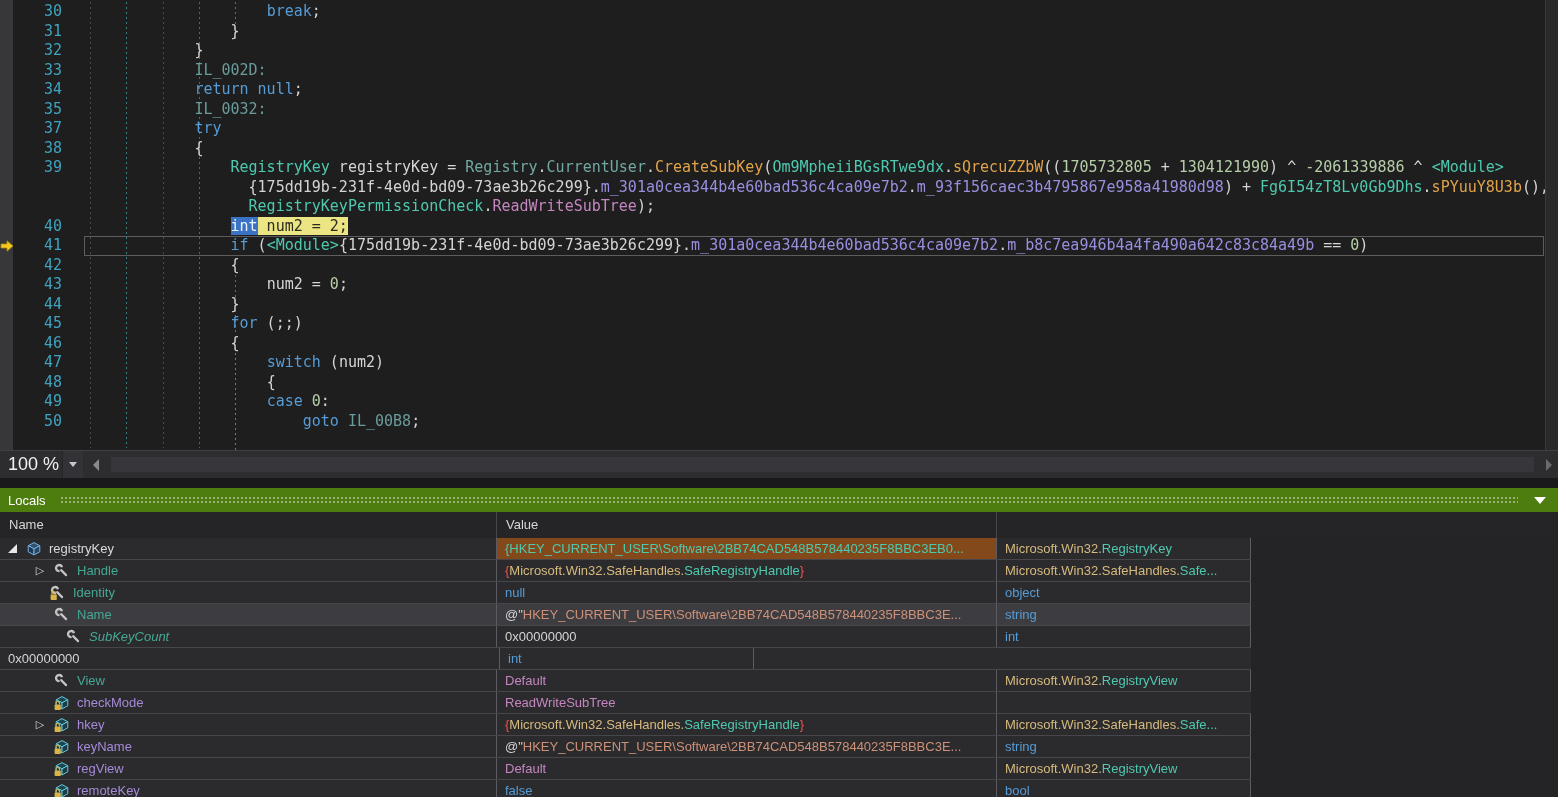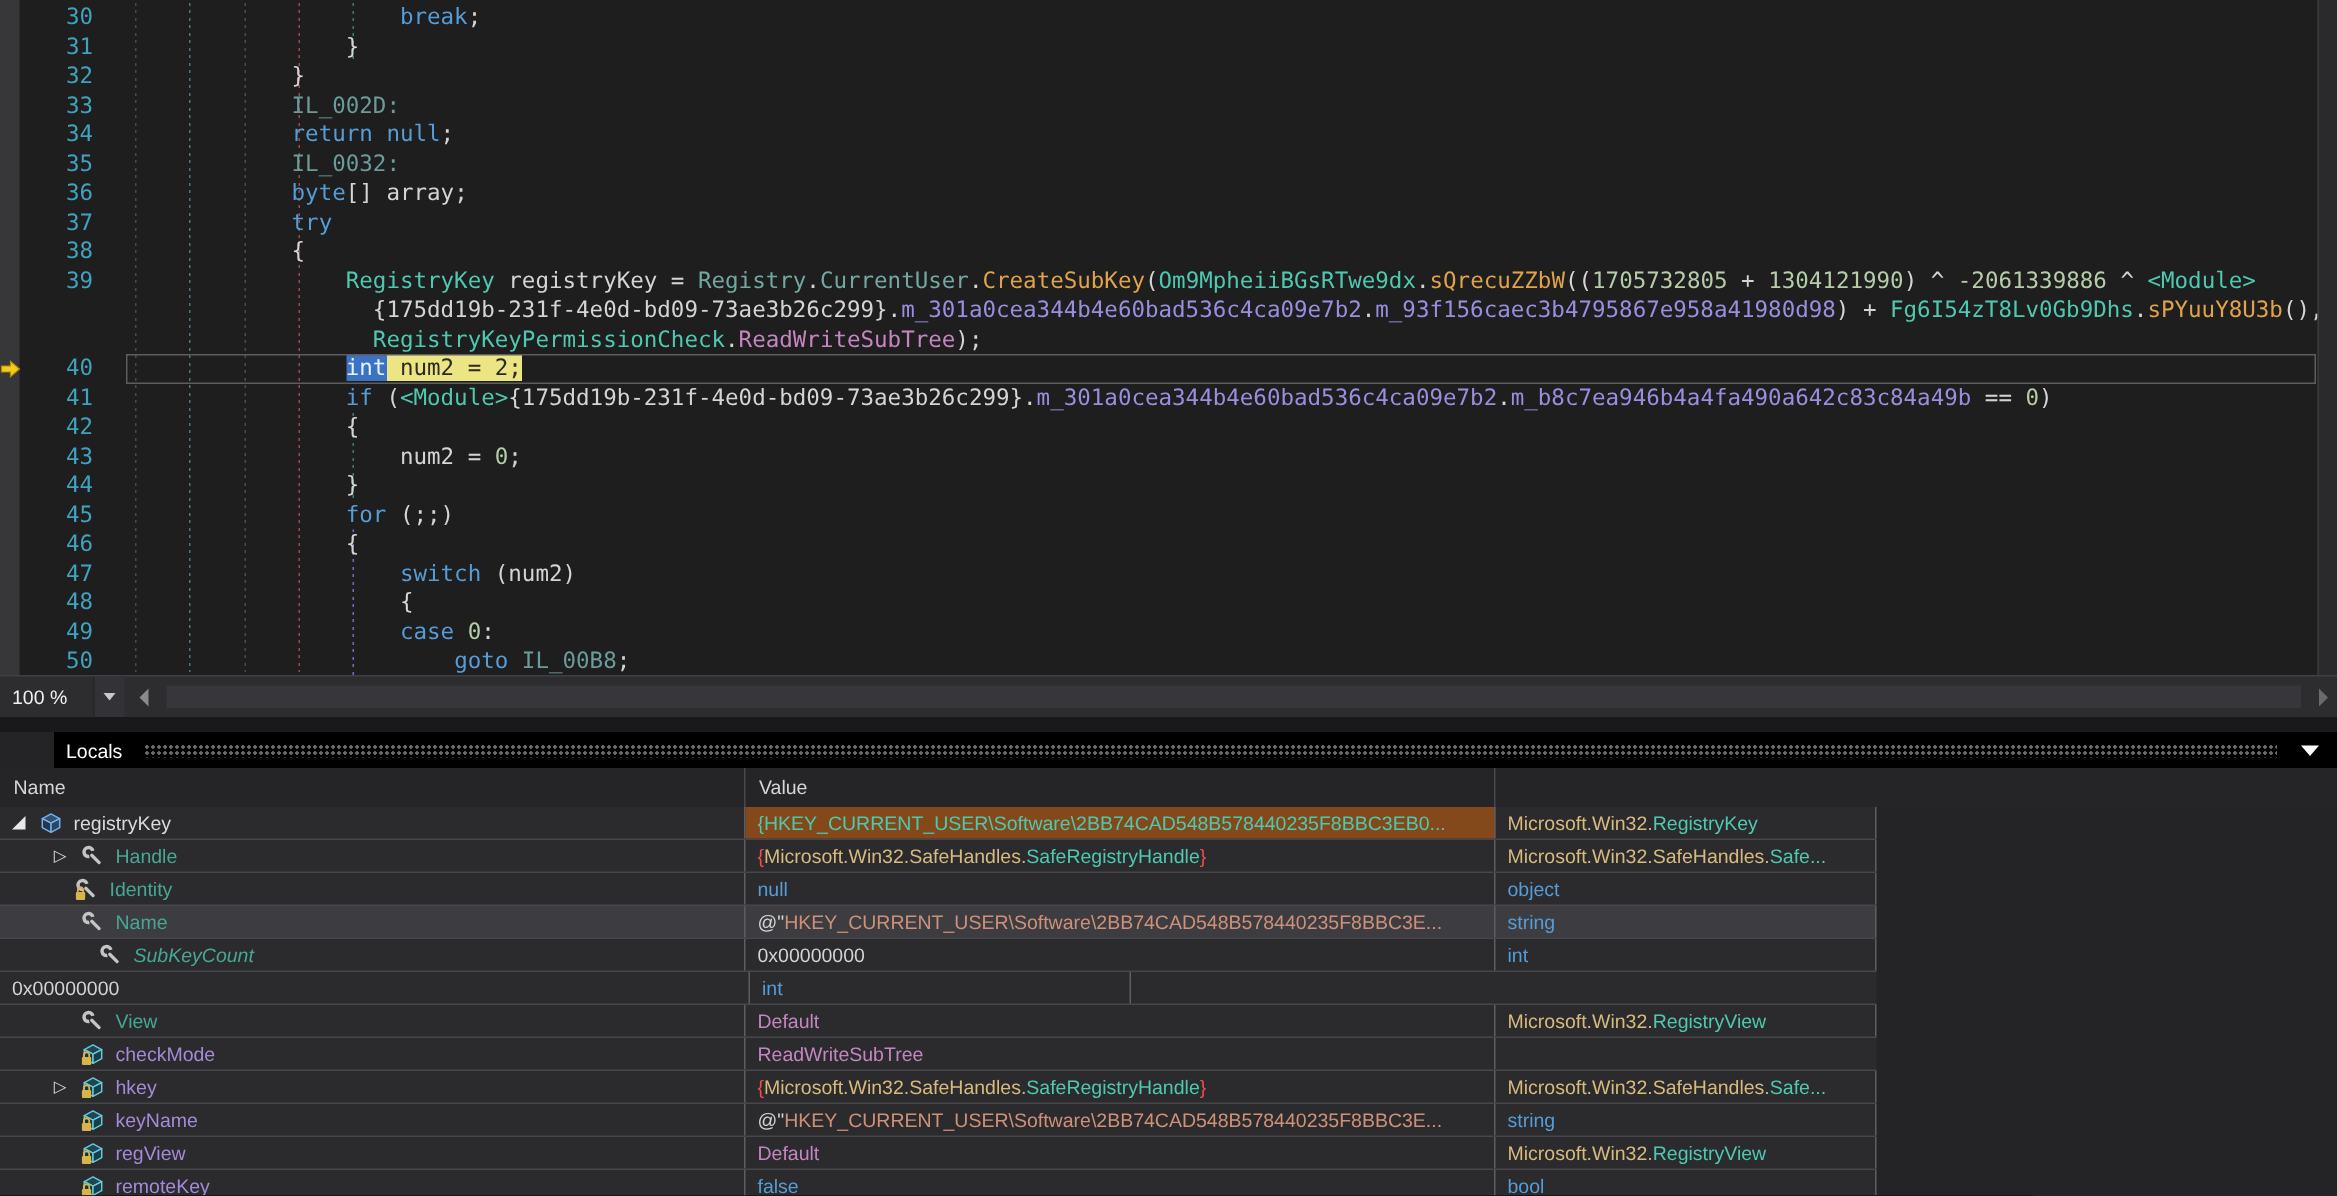--- a/index.html
+++ b/index.html
@@ -22,33 +22,33 @@
   .g-gray{background:repeating-linear-gradient(to bottom,#4a4a4a 0 2px,transparent 2px 5px);}
   .g-teal{background:repeating-linear-gradient(to bottom,#3c7d7d 0 2px,transparent 2px 5px);}
   .g-red {background:repeating-linear-gradient(to bottom,#9e4a4a 0 2px,transparent 2px 5px);}
   .g-purp{background:repeating-linear-gradient(to bottom,#8565c2 0 2px,transparent 2px 5px);}
   .current-line-box{position:absolute;left:84px;right:14px;top:236px;height:20px;border:1px solid #5d5d5d;box-sizing:border-box;pointer-events:none;z-index:5;}
   .exec-arrow{position:absolute;left:0;top:239px;z-index:6;}
   .vscroll{position:absolute;right:0;top:0;width:13px;height:450px;background:#2a2a2d;border-left:1px solid #3a3a3e;box-sizing:border-box;}
 
   
   .zoombar{position:absolute;top:450px;left:0;width:1558px;height:28px;background:#2d2d30;border-top:1px solid #3f3f46;box-sizing:border-box;display:flex;align-items:stretch;}
-  .zoom-label{width:54px;padding-left:8px;font-size:13px;color:#f1f1f1;display:flex;align-items:center;}
+  .zoom-label{width:54px;padding-left:8px;font-size:18px;color:#f1f1f1;display:flex;align-items:center;}
   .zoom-drop{width:20px;background:#333337;border-left:1px solid #252528;display:flex;align-items:center;justify-content:center;}
   .tri-down{width:0;height:0;border-left:4px solid transparent;border-right:4px solid transparent;border-top:5px solid #c8c8c8;}
   .hscroll{flex:1;position:relative;}
   .hs-left{position:absolute;left:10px;top:8px;width:0;height:0;border-top:6px solid transparent;border-bottom:6px solid transparent;border-right:6px solid #8a8a8a;}
   .hs-right{position:absolute;right:6px;top:8px;width:0;height:0;border-top:6px solid transparent;border-bottom:6px solid transparent;border-left:6px solid #6a6a6e;}
   .hs-thumb{position:absolute;left:28px;right:24px;top:6px;height:15px;background:#37373b;}
 
   .gap{position:absolute;top:478px;left:0;width:1558px;height:10px;background:#19191c;}
 
   
   .locals{position:absolute;top:488px;left:0;width:1558px;height:309px;background:#242427;overflow:hidden;}
-  .locals-title{height:24px;background:#000000;display:flex;align-items:center;margin-left:36px;}
+  .locals-title{height:24px;background:#4d7c0f;display:flex;align-items:center;}
   .locals-title span{padding-left:8px;font-size:13px;color:#ffffff;}
   .grip{flex:1;height:9px;margin:0 16px 0 14px;background-image:radial-gradient(rgba(255,255,255,0.42) 1px,transparent 1.4px);background-size:4px 4px;}
   .menu-tri{width:0;height:0;border-left:6px solid transparent;border-right:6px solid transparent;border-top:7px solid #ffffff;margin-right:12px;}
   .locals-header{height:26px;display:flex;background:#252528;color:#d6d6d6;font-size:13px;}
   .hcell{line-height:26px;padding-left:9px;box-sizing:border-box;border-right:1px solid #47474c;}
   .hc-name{width:497px;} .hc-value{width:500px;} .hc-type{width:254px;}
   .lrow{display:flex;width:1251px;height:22px;box-sizing:border-box;border-bottom:1px solid #46464b;background:#2b2b2e;font-size:13px;}
   .lrow.selected{background:#3d3d41;}
   .cell{box-sizing:border-box;line-height:21px;overflow:hidden;white-space:nowrap;}
   .cell-name{width:497px;display:flex;align-items:center;border-right:1px solid #5c5c62;}
@@ -95,24 +95,20 @@
         </div>
         <div class="code-row">
           <span class="ln">34</span>
           <span class="code"><span>            </span><span class="c-kw">return</span><span class="c-pl"> </span><span class="c-kw">null</span><span class="c-pl">;</span></span>
         </div>
         <div class="code-row">
           <span class="ln">35</span>
           <span class="code"><span>            </span><span class="c-lbl">IL_0032:</span></span>
         </div>
         <div class="code-row">
-          <span class="ln">36</span>
-          <span class="code"><span>            </span><span class="c-kw">byte</span><span class="c-pl">[] </span><span class="c-pl">array</span><span class="c-pl">;</span></span>
-        </div>
-        <div class="code-row">
           <span class="ln">37</span>
           <span class="code"><span>            </span><span class="c-kw">try</span></span>
         </div>
         <div class="code-row">
           <span class="ln">38</span>
           <span class="code"><span>            </span><span class="c-pl">{</span></span>
         </div>
         <div class="code-row">
           <span class="ln">39</span>
           <span class="code"><span>                </span><span class="c-ty">RegistryKey</span><span class="c-pl"> registryKey = </span><span class="c-sty">Registry</span><span class="c-pl">.</span><span class="c-sty">CurrentUser</span><span class="c-pl">.</span><span class="c-mth">CreateSubKey</span><span class="c-pl">(</span><span class="c-ty">Om9MpheiiBGsRTwe9dx</span><span class="c-pl">.</span><span class="c-mth">sQrecuZZbW</span><span class="c-pl">((</span><span class="c-num">1705732805</span><span class="c-pl"> + </span><span class="c-num">1304121990</span><span class="c-pl">) ^ </span><span class="c-num">-2061339886</span><span class="c-pl"> ^ </span><span class="c-ty">&lt;Module&gt;</span></span>

